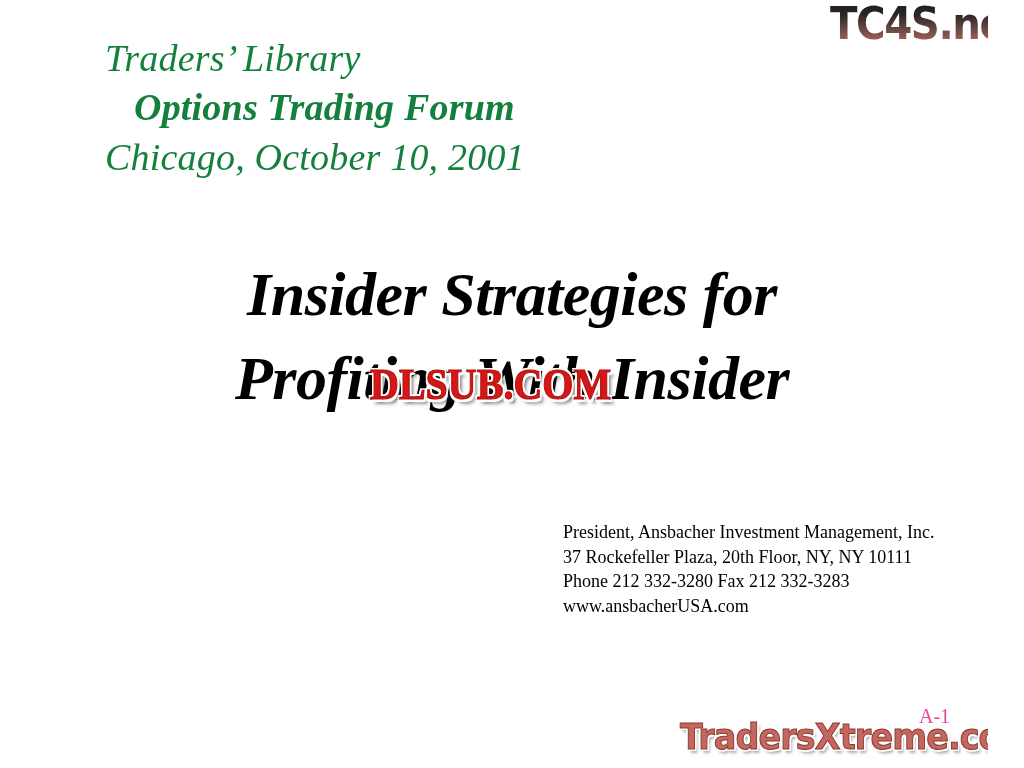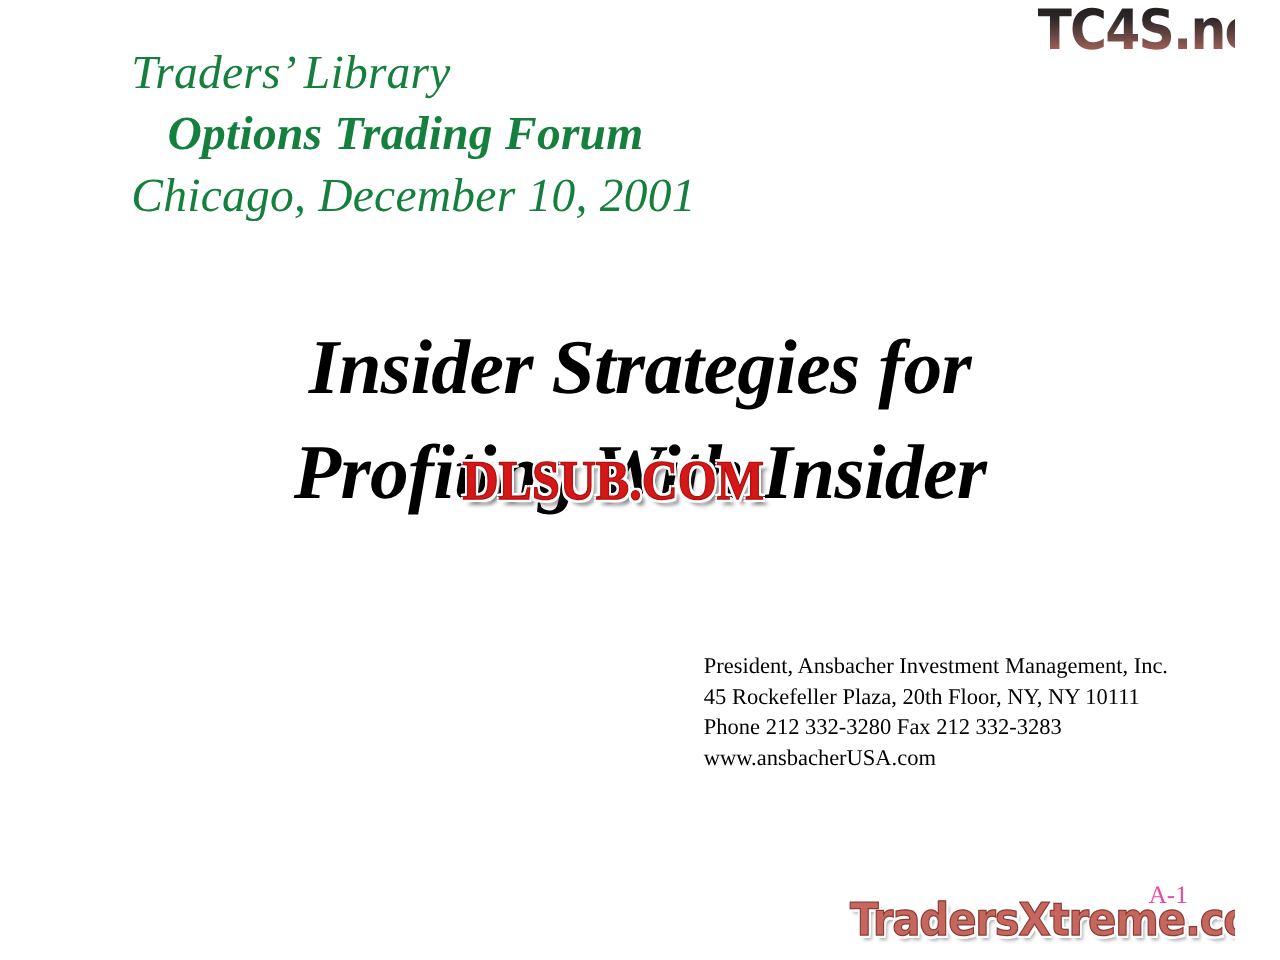--- a/index.html
+++ b/index.html
@@ -147,33 +147,33 @@
 </head>
 <body>
 
 <div id="slide">
 
   <div class="tc4s">TC4S.net</div>
 
   <div class="header">
     <div class="hdr-line">Traders’ Library</div>
     <div class="hdr-line bold">Options Trading Forum</div>
-    <div class="hdr-line">Chicago,  December 10, 2001</div>
+    <div class="hdr-line">Chicago,  October 10, 2001</div>
   </div>
 
   <div class="title">
     <div class="title-line">Insider Strategies for</div>
     <div class="title-line">Profiting With Insider</div>
   </div>
 
   <div class="dlsub">DLSUB.COM</div>
 
   <div class="presenter">
     <div class="presenter-line">President, Ansbacher Investment Management, Inc.</div>
-    <div class="presenter-line">45 Rockefeller Plaza, 20th Floor, NY, NY 10111</div>
+    <div class="presenter-line">37 Rockefeller Plaza, 20th Floor, NY, NY 10111</div>
     <div class="presenter-line">Phone 212 332-3280 Fax 212 332-3283</div>
     <div class="presenter-line">www.ansbacherUSA.com</div>
   </div>
 
   <div class="slide-no">A-1</div>
 
   <div class="txtreme">TradersXtreme.com</div>
 
 </div>
 

